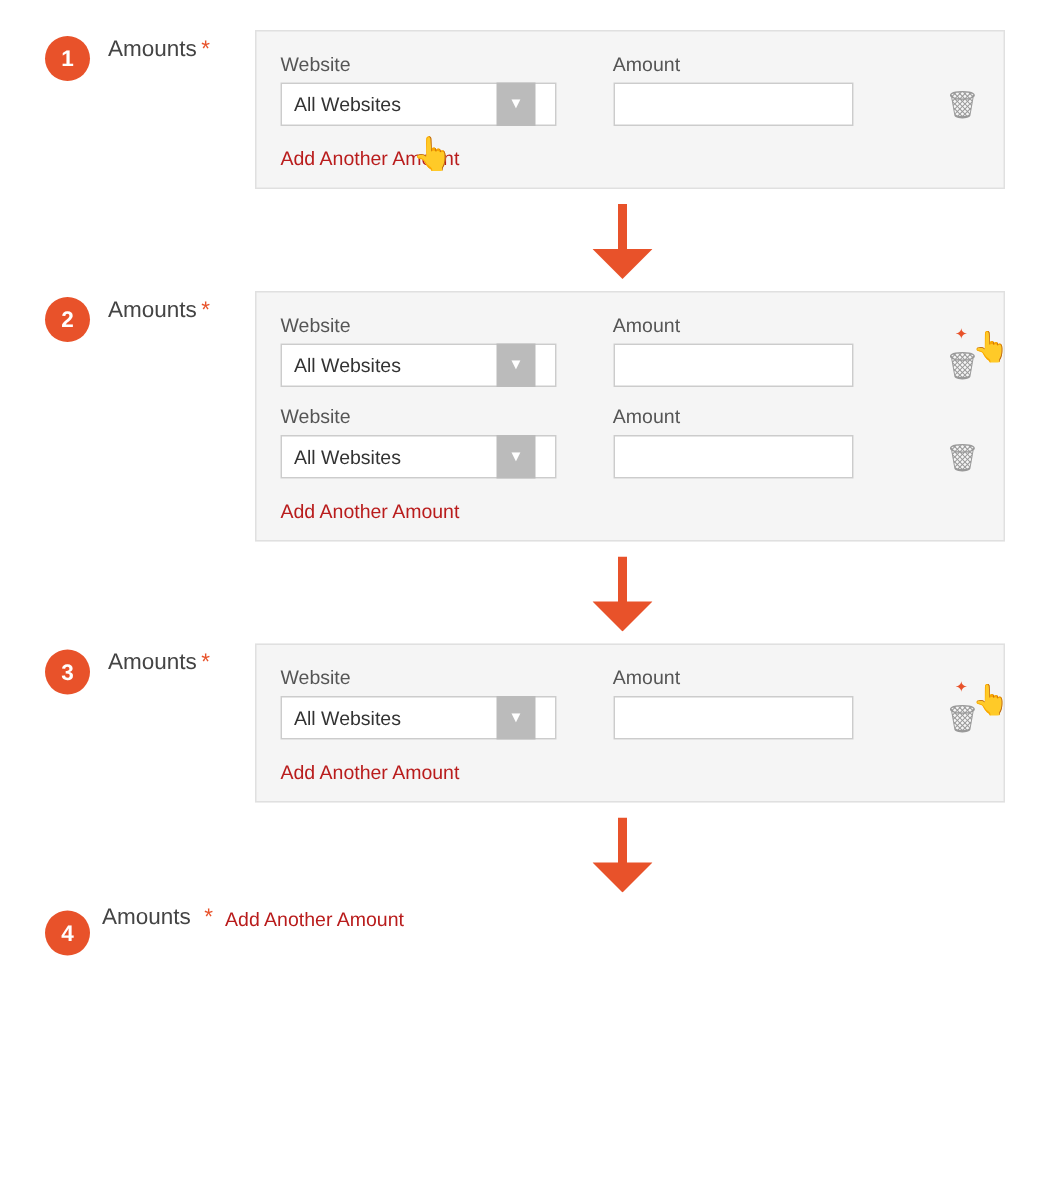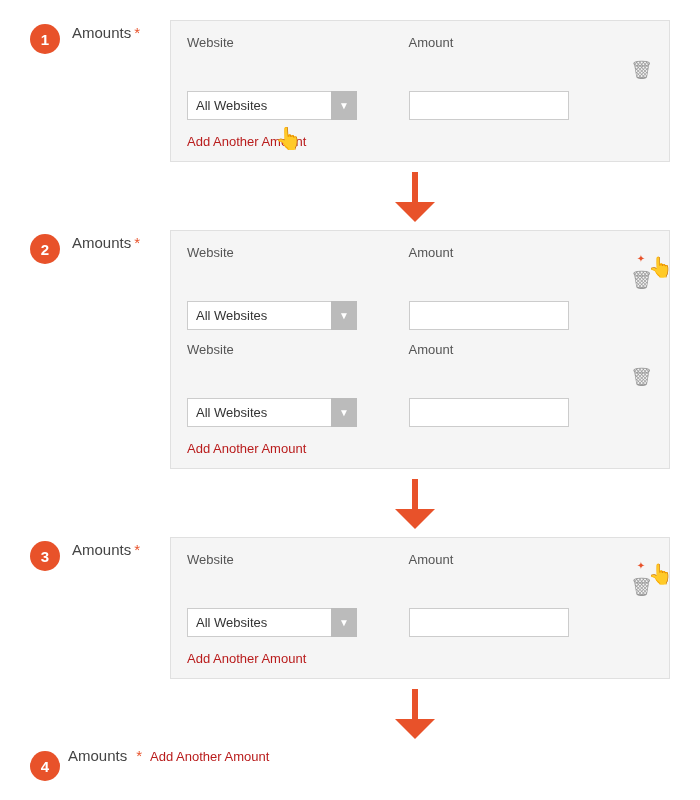--- a/index.html
+++ b/index.html
@@ -63,39 +63,38 @@
       display: flex;
       align-items: flex-start;
       gap: 14px;
       margin-bottom: 12px;
     }
 
     .field-group {
       display: flex;
       flex-direction: column;
       flex: 1;
-      gap: 36px;
     }
 
     .field-label {
       font-size: 13px;
       color: #555;
       margin-bottom: 5px;
     }
 
     .website-select-wrap {
       position: relative;
       display: inline-block;
       width: 170px;
     }
 
     .website-select {
       appearance: none;
       -webkit-appearance: none;
-      width: 170px;
+      width: 184px;
       padding: 6px 32px 6px 8px;
       border: 1px solid #ccc;
       background: #fff;
       font-size: 13px;
       color: #333;
       cursor: pointer;
       outline: none;
     }
 
     .select-arrow {

